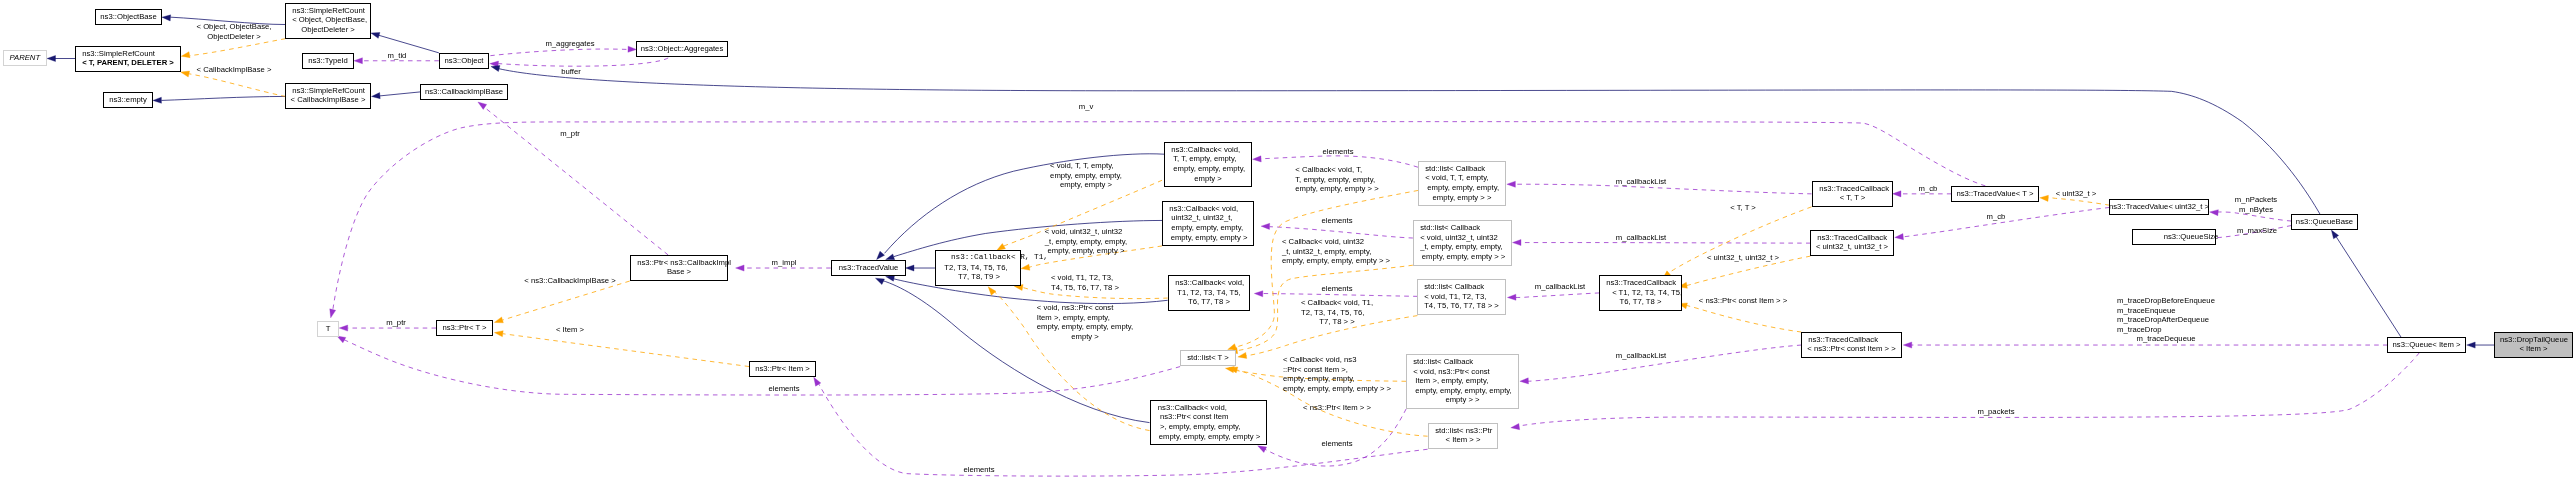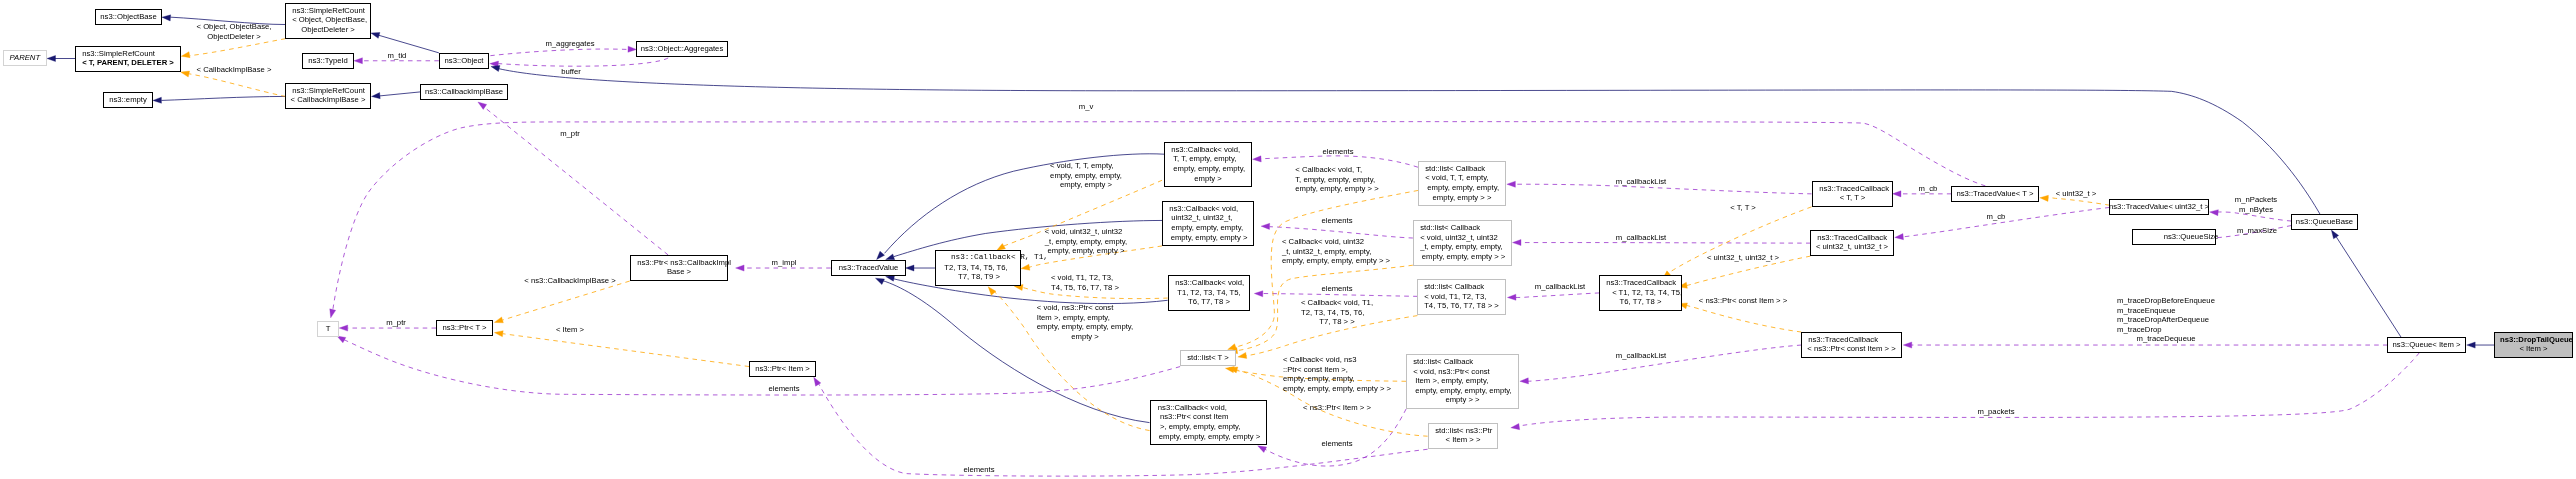--- a/index.html
+++ b/index.html
@@ -160,21 +160,21 @@
 <div class="node" style="left:1428px;top:423px;width:70px;height:26px;border-color:#c0c0c0;"><span class="nl" style="margin-left:6.2px;">std::list&lt; ns3::Ptr</span><span class="nl" style="align-self:center;">&lt; Item &gt; &gt;</span></div>
 <div class="node" style="left:1599px;top:275px;width:83px;height:36px;"><span class="nl" style="margin-left:6.2px;">ns3::TracedCallback</span><span class="nl" style="margin-left:10px;"> &lt; T1, T2, T3, T4, T5,</span><span class="nl" style="align-self:center;">T6, T7, T8 &gt;</span></div>
 <div class="node" style="left:1812px;top:181px;width:81px;height:26px;"><span class="nl" style="margin-left:6.2px;">ns3::TracedCallback</span><span class="nl" style="align-self:center;">&lt; T, T &gt;</span></div>
 <div class="node" style="left:1810px;top:230px;width:84px;height:26px;"><span class="nl" style="margin-left:6.2px;">ns3::TracedCallback</span><span class="nl" style="align-self:center;">&lt; uint32_t, uint32_t &gt;</span></div>
 <div class="node" style="left:1801px;top:332px;width:101px;height:26px;"><span class="nl" style="margin-left:6.2px;">ns3::TracedCallback</span><span class="nl" style="align-self:center;">&lt; ns3::Ptr&lt; const Item &gt; &gt;</span></div>
 <div class="node ctr" style="left:1951px;top:186px;width:88px;height:16.4px;"><span class="nl" style="">ns3::TracedValue&lt; T &gt;</span></div>
 <div class="node ctr" style="left:2109px;top:199px;width:100px;height:16.4px;"><span class="nl" style="">ns3::TracedValue&lt; uint32_t &gt;</span></div>
 <div class="node ctr" style="left:2291px;top:214px;width:67px;height:16.4px;"><span class="nl" style="">ns3::QueueBase</span></div>
 <div class="node ctr" style="left:2132px;top:229px;width:84px;height:16.4px;padding-left:34px;"><span class="nl" style="">ns3::QueueSize</span></div>
 <div class="node ctr" style="left:2387px;top:337px;width:79px;height:16px;justify-content:center;"><span class="nl" style="">ns3::Queue&lt; Item &gt;</span></div>
-<div class="node" style="left:2494px;top:332px;width:79px;height:26px;background:#bfbfbf;"><span class="nl" style="margin-left:5px;font-weight:bold;">ns3::DropTailQueue</span><span class="nl" style="align-self:center;">&lt; Item &gt;</span></div>
+<div class="node" style="left:2494px;top:332px;width:79px;height:26px;background:#bfbfbf;"><span class="nl" style="margin-left:5px;">ns3::DropTailQueue</span><span class="nl" style="align-self:center;">&lt; Item &gt;</span></div>
 <div class="lbl multi" style="left:234px;top:22.4px;"><span class="ll">&lt; Object, ObjectBase,</span><span class="ll last">ObjectDeleter &gt;</span></div>
 <div class="lbl" style="left:234px;top:65px;"><span class="ll">&lt; CallbackImplBase &gt;</span></div>
 <div class="lbl" style="left:397px;top:51px;"><span class="ll">m_tid</span></div>
 <div class="lbl" style="left:570px;top:39px;"><span class="ll">m_aggregates</span></div>
 <div class="lbl" style="left:571px;top:67px;"><span class="ll">buffer</span></div>
 <div class="lbl" style="left:570px;top:129px;"><span class="ll">m_ptr</span></div>
 <div class="lbl" style="left:1086px;top:102px;"><span class="ll">m_v</span></div>
 <div class="lbl" style="left:396px;top:318px;"><span class="ll">m_ptr</span></div>
 <div class="lbl" style="left:570px;top:276px;"><span class="ll">&lt; ns3::CallbackImplBase &gt;</span></div>
 <div class="lbl" style="left:570px;top:325px;"><span class="ll">&lt; Item &gt;</span></div>

